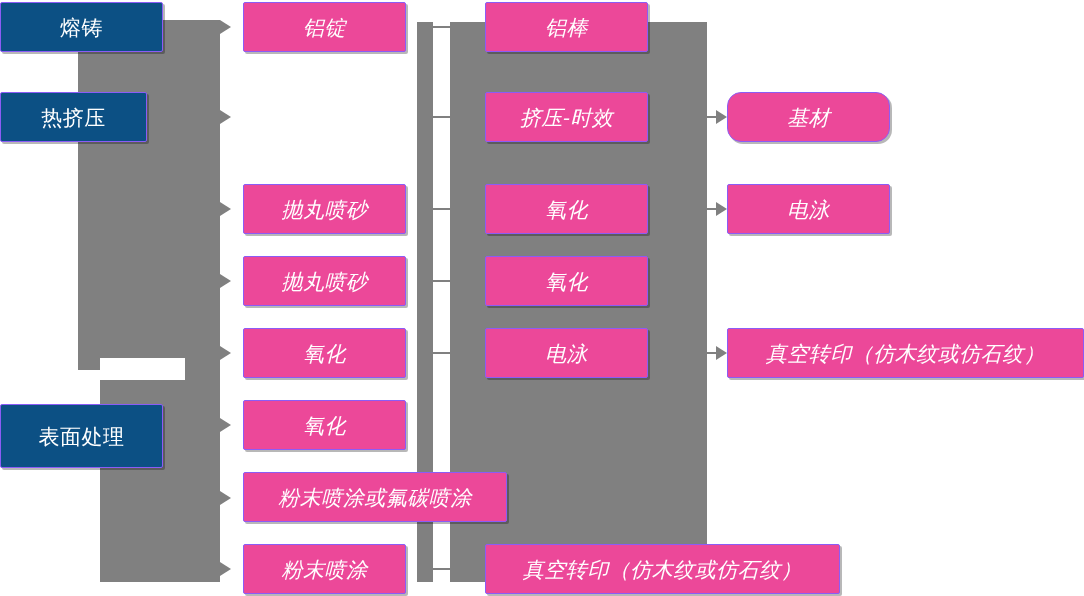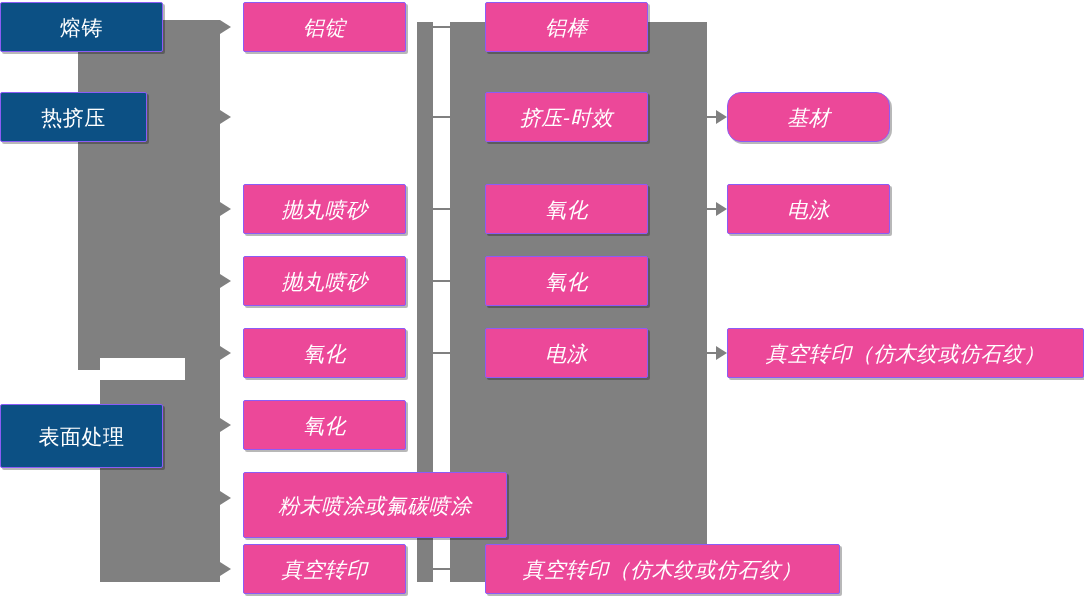--- a/index.html
+++ b/index.html
@@ -133,22 +133,22 @@
 
   <div class="node dark" style="left:0px; top:2px; width:163px; height:50px;">熔铸</div>
   <div class="node dark" style="left:0px; top:92px; width:147px; height:50px;">热挤压</div>
   <div class="node dark" style="left:0px; top:364px; width:163px; height:64px;margin-top:40px;">表面处理</div>
 
   <div class="node bright" style="left:243px; top:2px; width:163px; height:50px;">铝锭</div>
   <div class="node bright" style="left:243px; top:184px; width:163px; height:50px;">抛丸喷砂</div>
   <div class="node bright" style="left:243px; top:256px; width:163px; height:50px;">抛丸喷砂</div>
   <div class="node bright" style="left:243px; top:328px; width:163px; height:50px;">氧化</div>
   <div class="node bright" style="left:243px; top:400px; width:163px; height:50px;">氧化</div>
-  <div class="node bright" style="left:243px; top:472px; width:264px; height:66px;">粉末喷涂或氟碳喷涂</div>
-  <div class="node bright" style="left:243px; top:544px; width:163px; height:50px;">真空转印</div>
+  <div class="node bright" style="left:243px; top:472px; width:264px; height:50px;">粉末喷涂或氟碳喷涂</div>
+  <div class="node bright" style="left:243px; top:544px; width:163px; height:50px;">粉末喷涂</div>
 
   <div class="node bright" style="left:485px; top:92px; width:163px; height:50px;">挤压-时效</div>
   <div class="node bright" style="left:485px; top:2px; width:163px; height:50px;">铝棒</div>
   <div class="node bright" style="left:485px; top:184px; width:163px; height:50px;">氧化</div>
   <div class="node bright" style="left:485px; top:256px; width:163px; height:50px;">氧化</div>
   <div class="node bright" style="left:485px; top:328px; width:163px; height:50px;">电泳</div>
   <div class="node bright" style="left:485px; top:544px; width:355px; height:50px;">真空转印（仿木纹或仿石纹）</div>
 
   <div class="node bright" style="left:727px; top:92px; width:163px; height:50px;border-radius:14px;">基材</div>
   <div class="node bright" style="left:727px; top:184px; width:163px; height:50px;">电泳</div>

